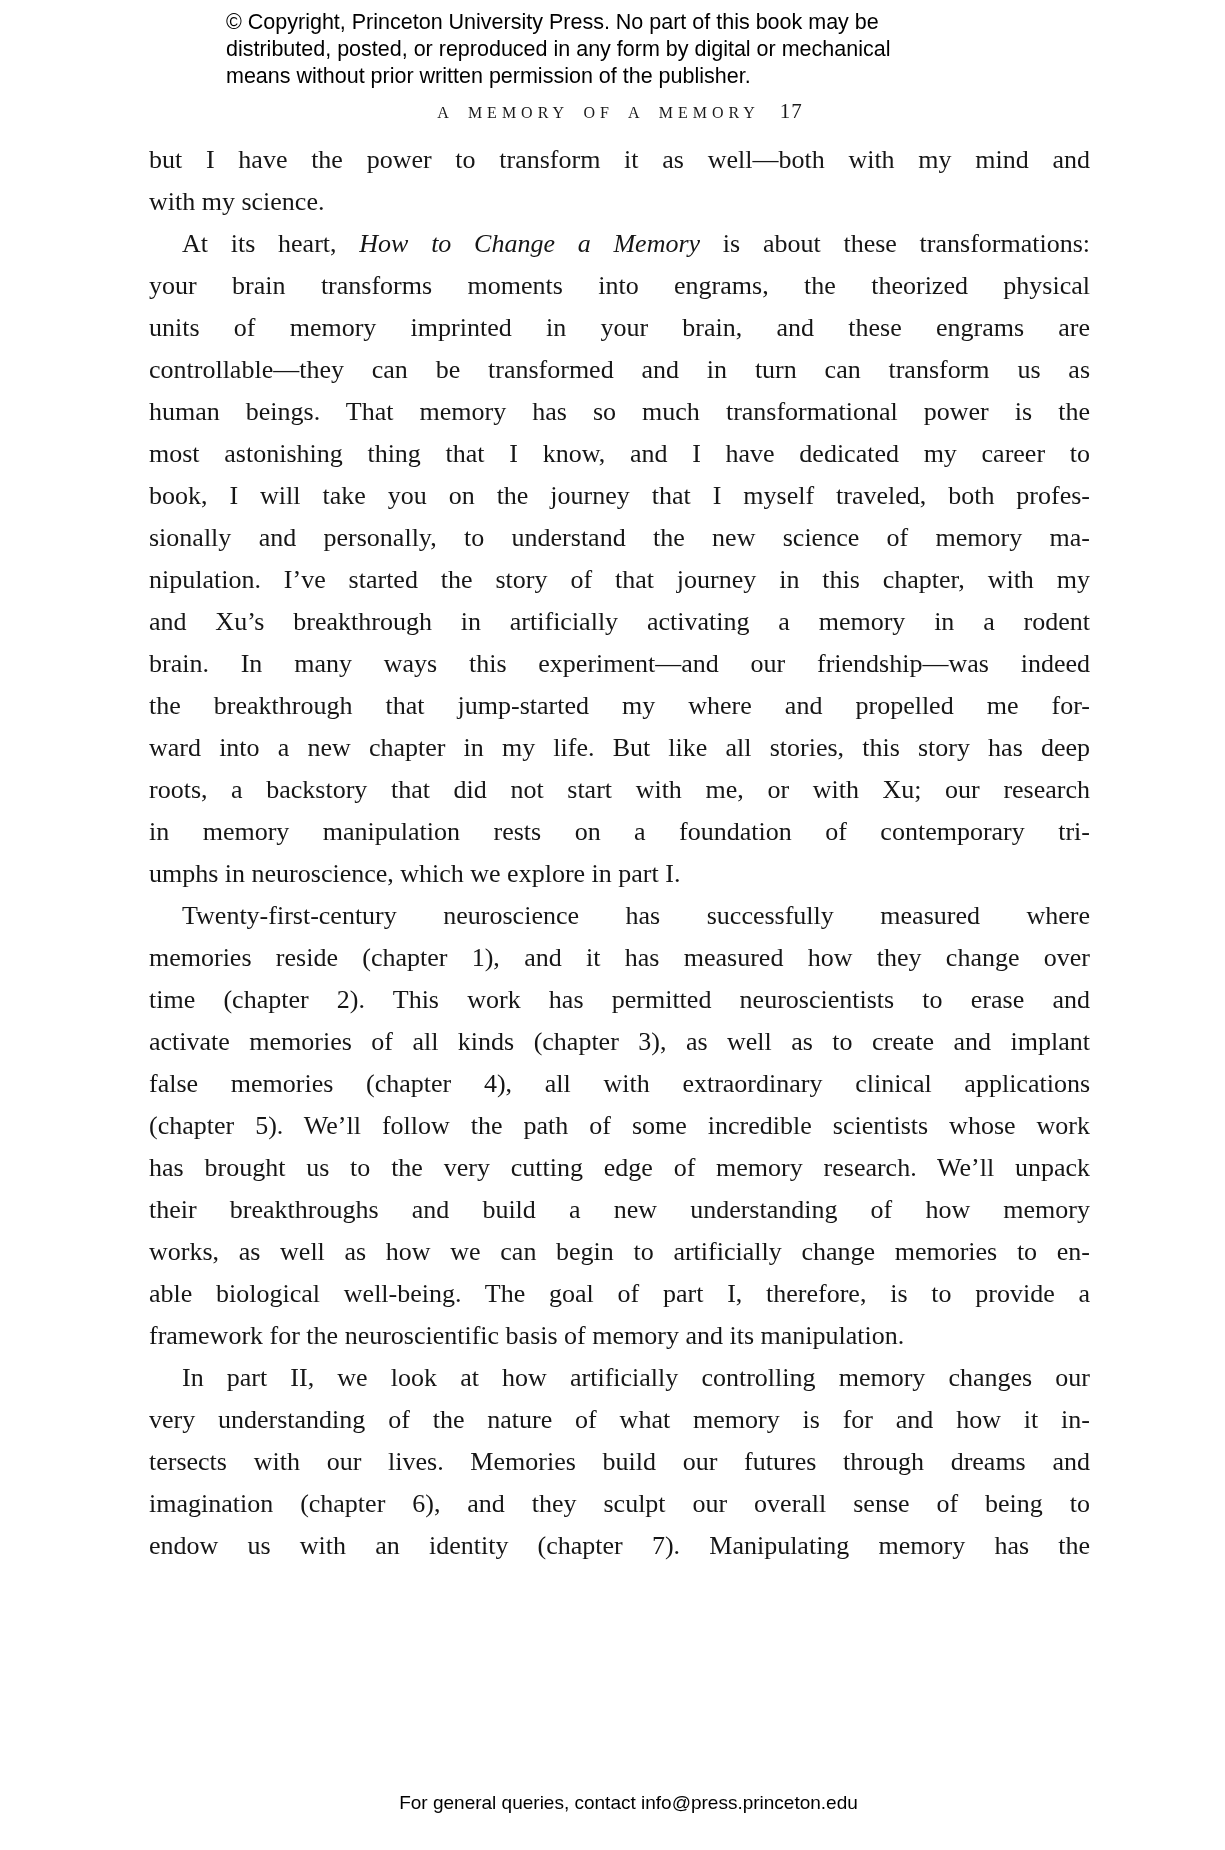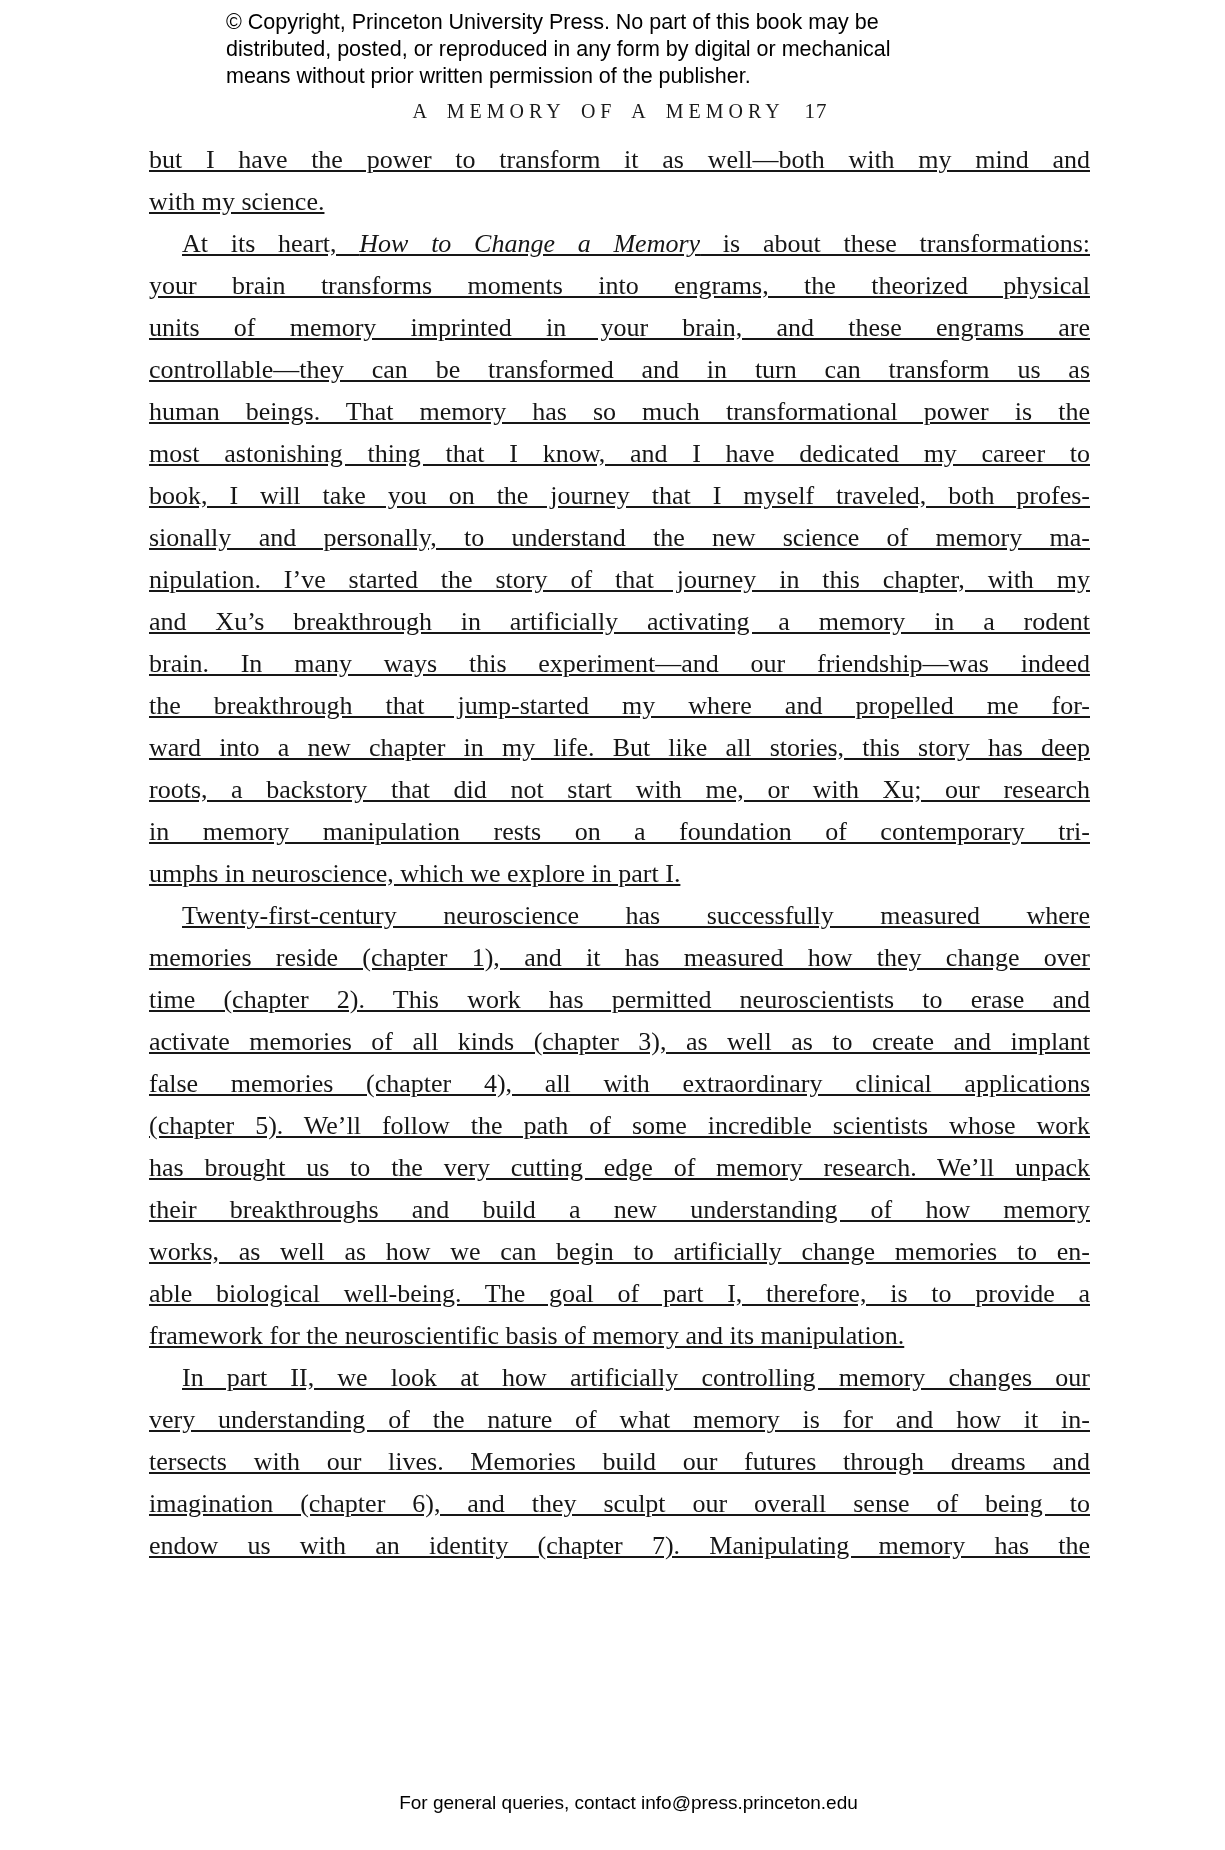--- a/index.html
+++ b/index.html
@@ -28,21 +28,21 @@
     position: absolute;
     left: 150px;
     top: 99px;
     width: 940px;
     text-align: center;
     font-family: "Liberation Serif", serif;
     color: #1a1a1a;
     white-space: nowrap;
   }
   .rh-title {
-    font-size: 20px;
+    font-size: 16px;
     letter-spacing: 5px;
     word-spacing: 6px;
   }
   .rh-num {
     font-size: 21px;
     letter-spacing: 1px;
     margin-left: 20px;
   }
   .body-text {
     position: absolute;
@@ -50,21 +50,20 @@
     top: 139px;
     width: 941px;
     font-family: "Liberation Serif", serif;
     font-size: 26px;
     color: #161616;
   }
   .line {
     height: 42px;
     line-height: 42px;
     overflow: hidden;
-    text-decoration: underline;
   }
   .line.jl {
     text-align: justify;
     text-align-last: justify;
   }
   .line.ind {
     text-indent: 33px;
   }
   .italic {
     font-style: italic;

